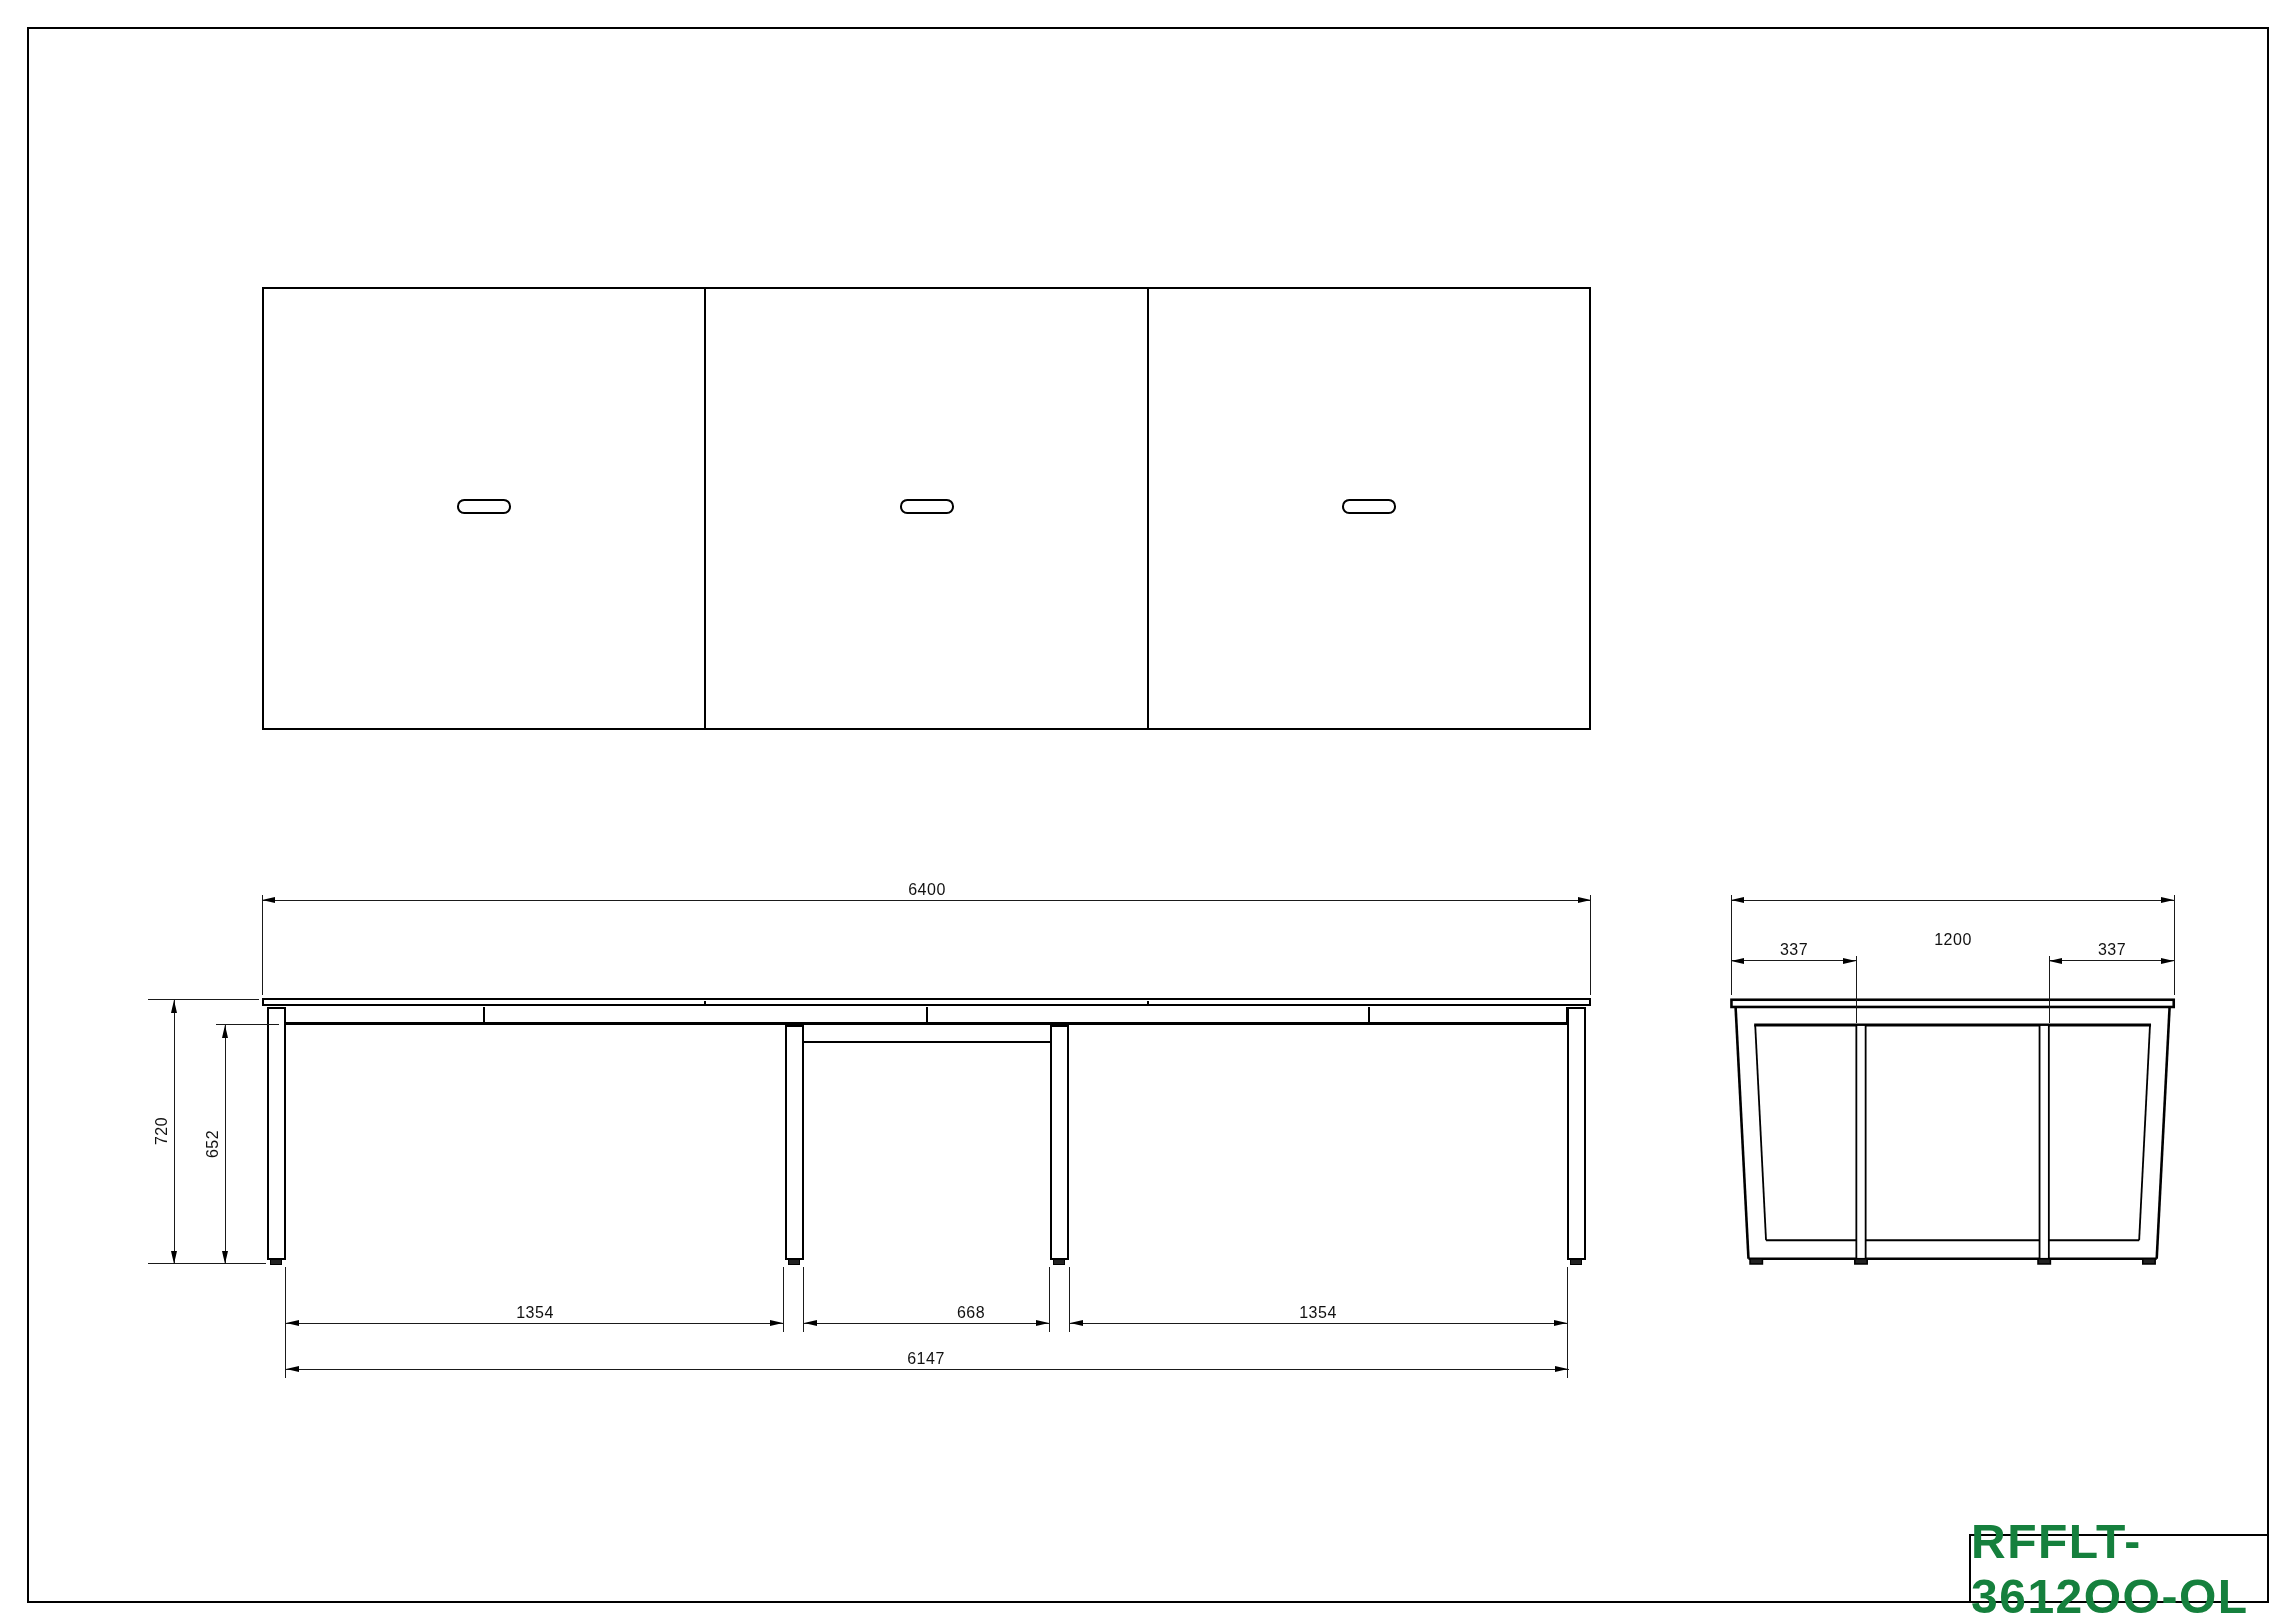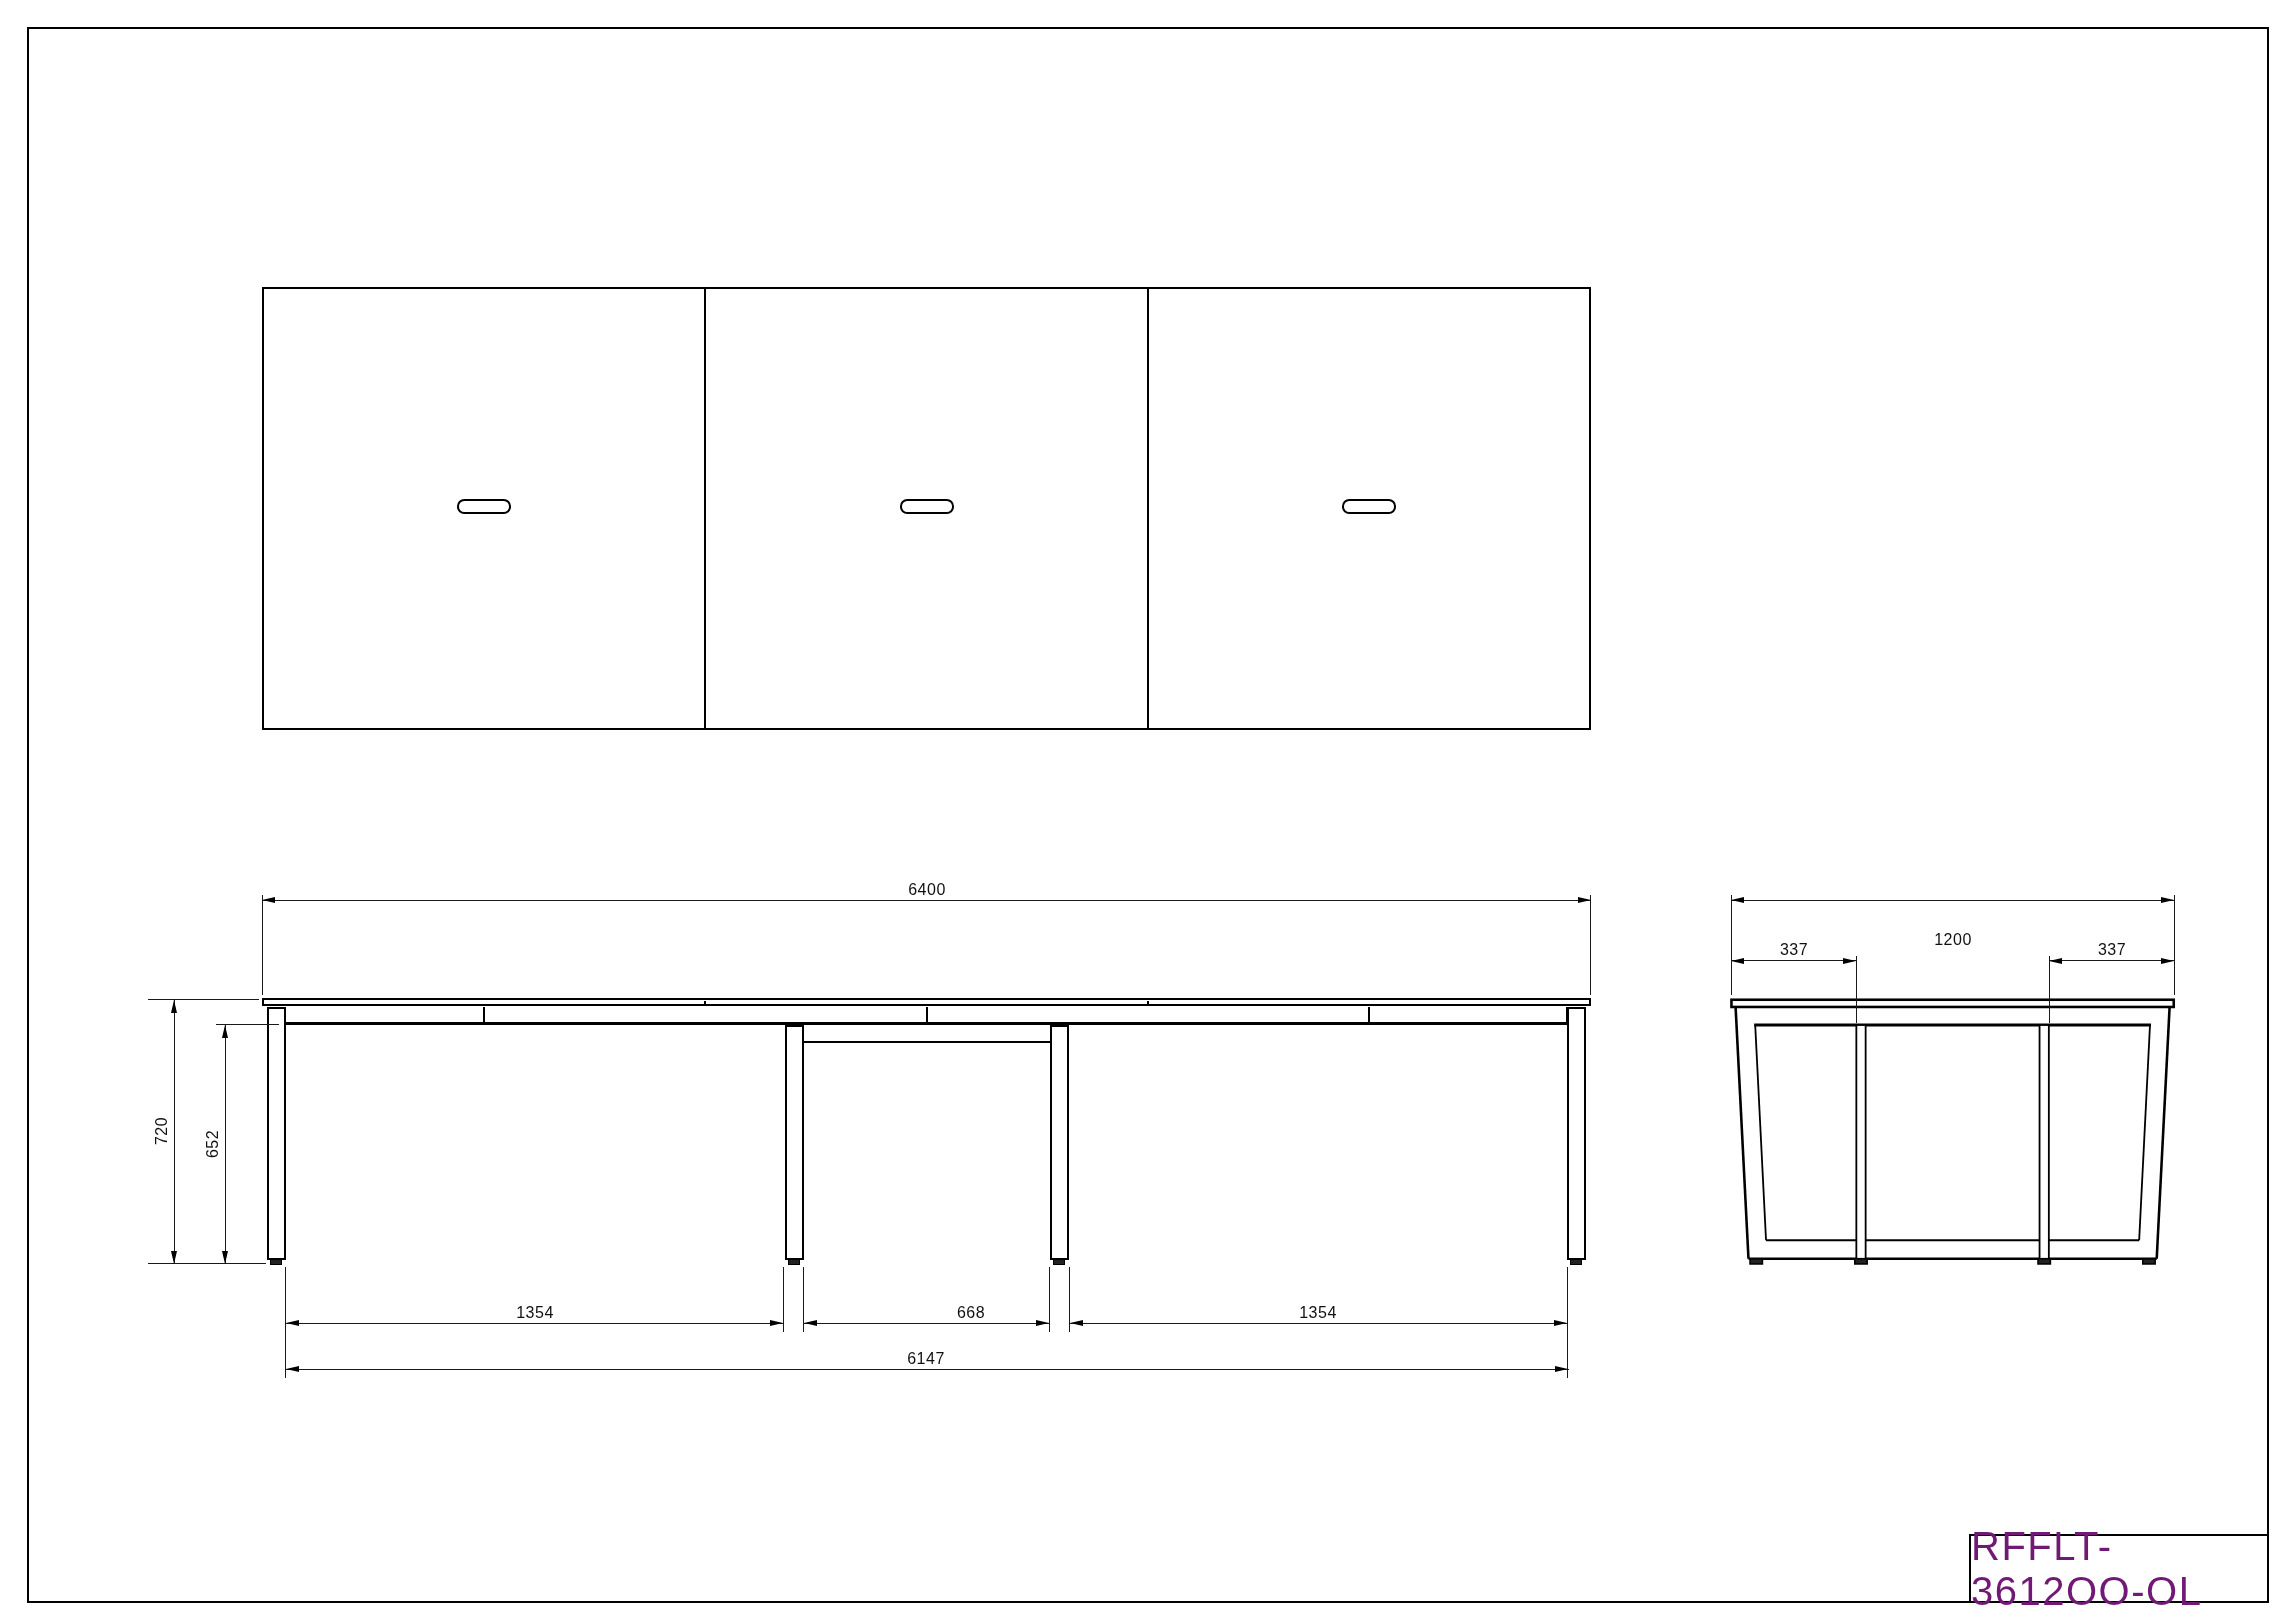--- a/index.html
+++ b/index.html
@@ -22,21 +22,21 @@
   .arr.n{border-left:3.1px solid transparent;border-right:3.1px solid transparent;border-bottom:13.4px solid #000;}
   .arr.s{border-left:3.1px solid transparent;border-right:3.1px solid transparent;border-top:13.4px solid #000;}
   
   .grommet{position:absolute;box-sizing:border-box;width:54px;height:14.5px;border:2.6px solid #000;
            border-radius:7.2px;background:#fff;}
   
   .foot{position:absolute;box-sizing:border-box;width:12.4px;height:5.7px;border:1.5px solid #000;background:#222;}
   
   #titleblock{position:absolute;left:1969px;top:1534px;width:300px;height:69px;box-sizing:border-box;
               border:2.6px solid #000;background:#fff;display:flex;align-items:center;justify-content:center;}
-  #titleblock span{font-size:40px;letter-spacing:1.5px;color:#701a75;}
+  #titleblock span{font-size:48px;letter-spacing:1.5px;color:#15803d;font-weight:bold;}
 </style>
 </head>
 <body>
 
 <div id="stage">
 
   <div class="rect" style="left:27px;top:27px;width:2242px;height:1576px;border-width:2.1px;background:transparent;"></div>
 
   <div>
     <div class="rect" style="left:262px;top:287px;width:1329px;height:443px;border-width:2.6px;"></div>

